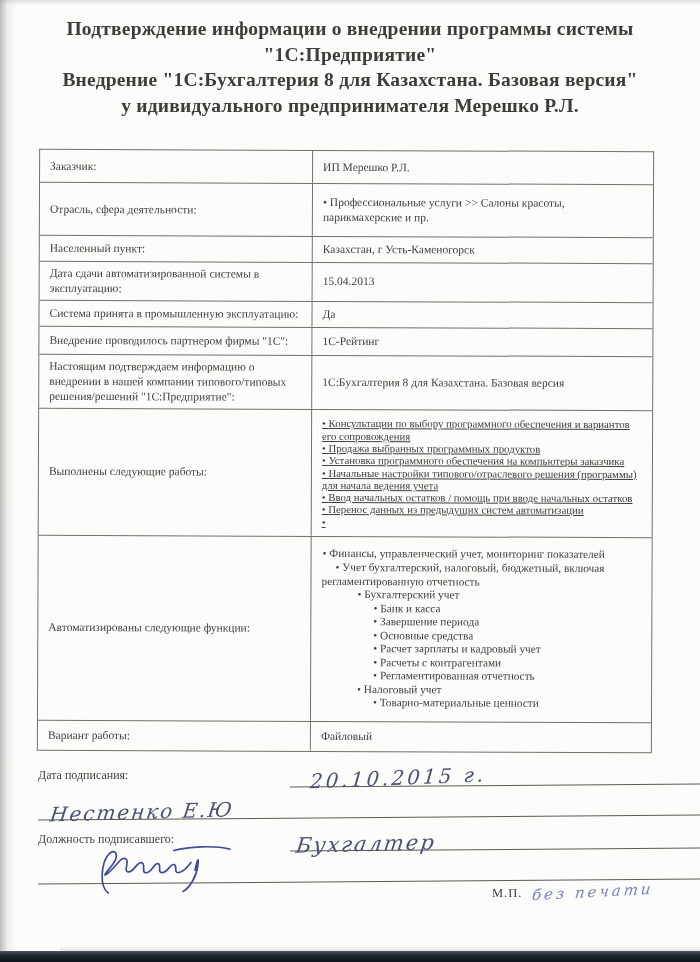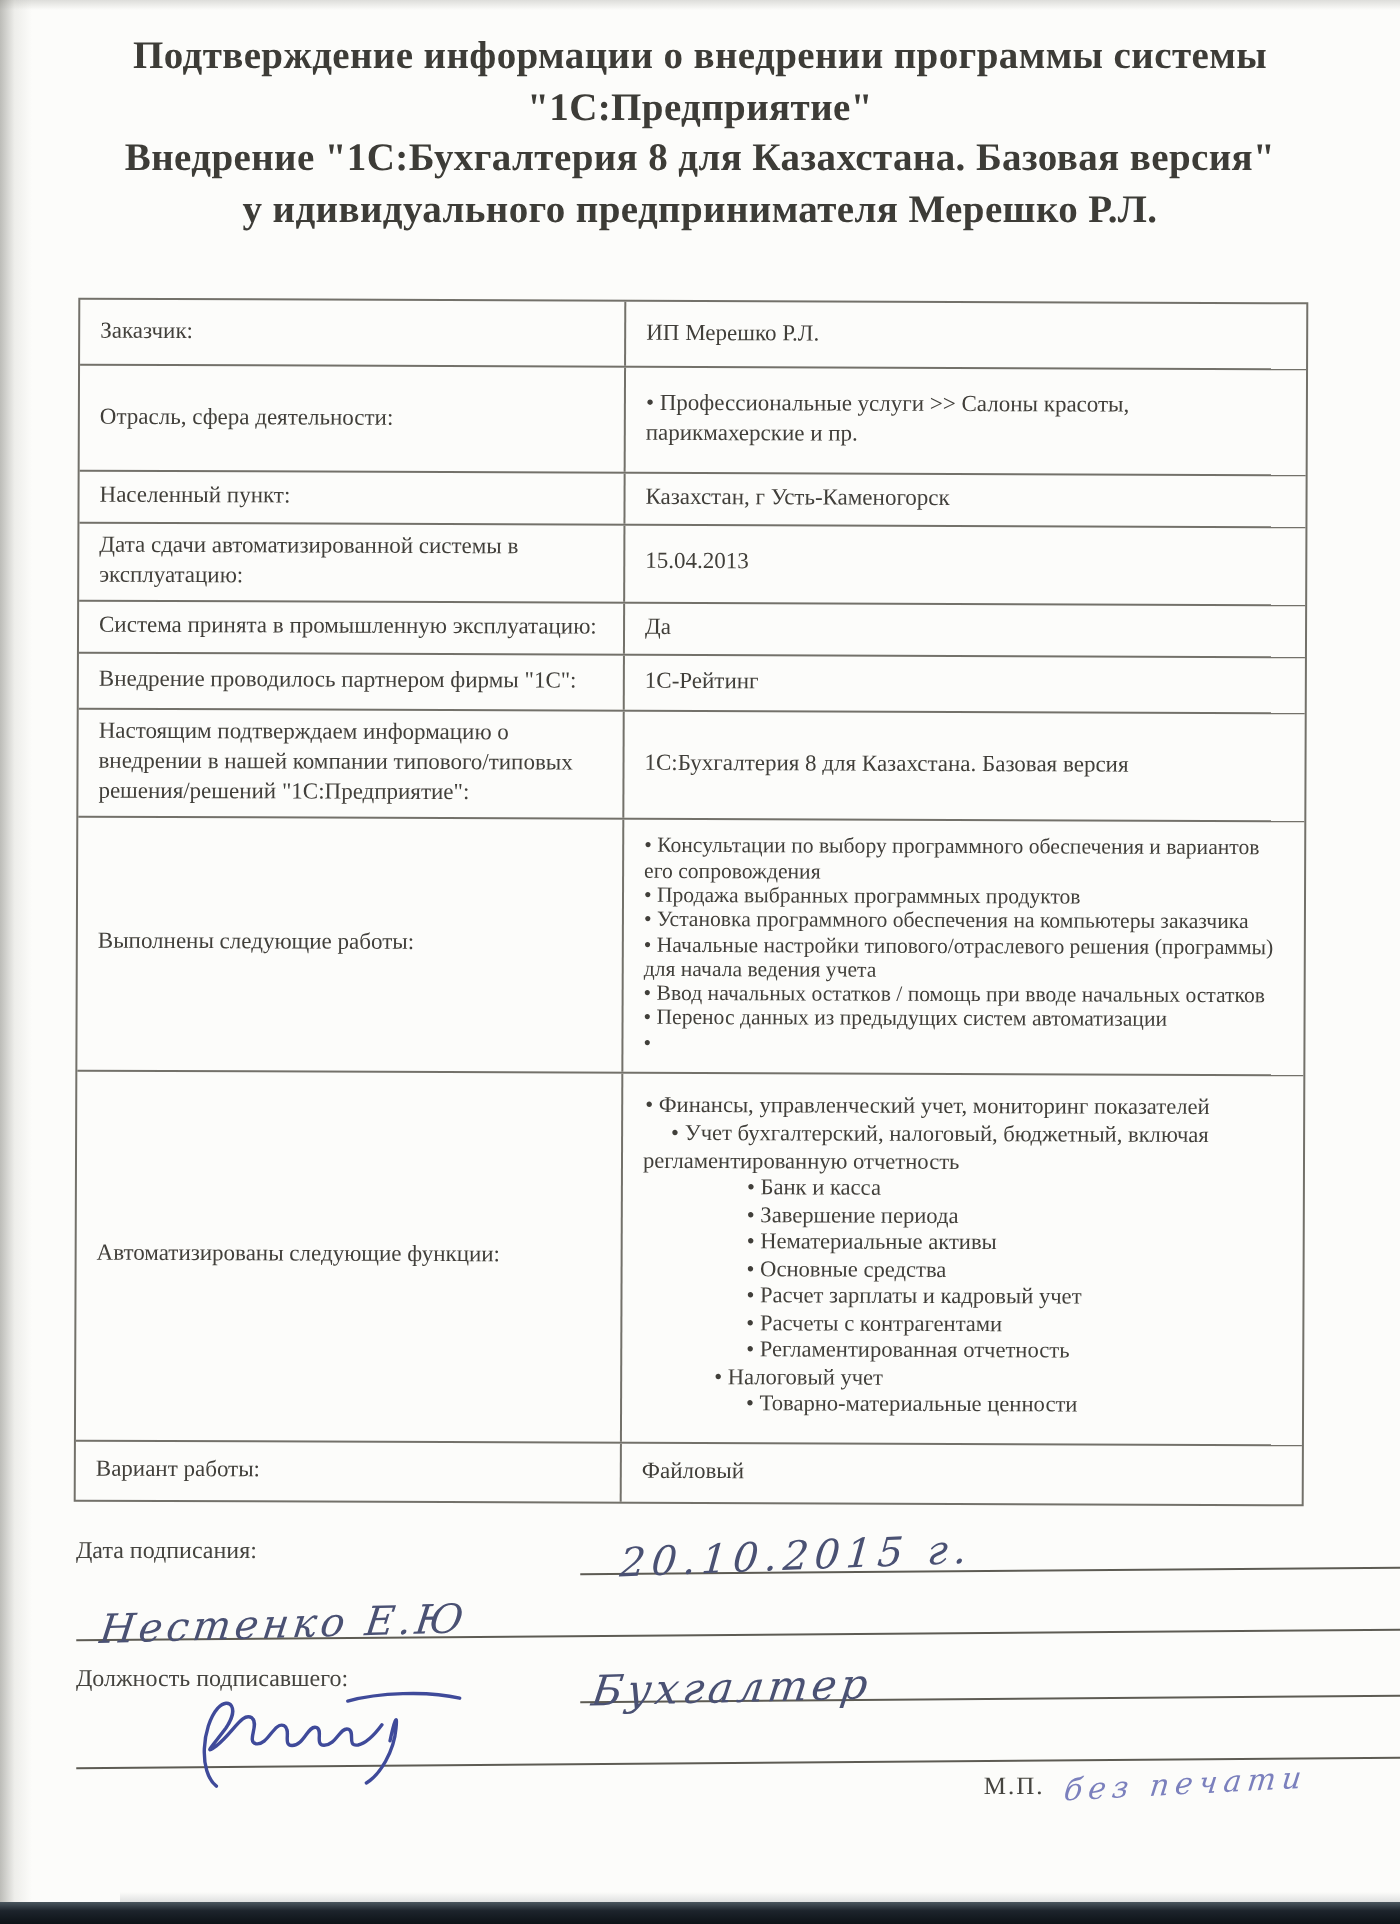--- a/index.html
+++ b/index.html
@@ -35,21 +35,21 @@
   .trow{display:flex;border-bottom:1px solid #73716a;}
   .trow:last-child{border-bottom:none;}
   .cell{padding:4px 10px;display:flex;align-items:center;}
   .cell.label{width:252px;flex:0 0 auto;border-right:1px solid #73716a;}
   .cell.value{flex:1 1 auto;}
   .row-1{min-height:32px}.row-2{min-height:52px}.row-3{min-height:25px}
   .row-4{min-height:34px}.row-5{min-height:25px}.row-6{min-height:27px}
   .row-7{min-height:50px}.row-8{min-height:126px}.row-9{min-height:184px}
   .row-10{min-height:29px}
   .cell.value .inner{width:100%;}
-  .blist{font-size:10.8px;line-height:1.14;}
+  .blist{font-size:10.8px;line-height:1.14;text-decoration:underline;}
   .bi::before{content:"• ";}
   .flist{font-size:11.3px;line-height:1.2;}
   .fi::before{content:"• ";}
   .fi[data-indent="0"]{text-indent:1px}
   .fi[data-indent="1"]{text-indent:14px}
   .fi[data-indent="2"]{text-indent:36px}
   .fi[data-indent="3"]{text-indent:52px}
 
   
   .sign-section{position:absolute;left:38px;right:0;top:756px;}
@@ -133,23 +133,23 @@
         </div>
       </div>
     </div>
 
     <div class="trow row-9">
       <div class="cell label">Автоматизированы следующие функции:</div>
       <div class="cell value">
         <div class="inner flist">
           <div class="fi" data-indent="0">Финансы, управленческий учет, мониторинг показателей</div>
           <div class="fi" data-indent="1">Учет бухгалтерский, налоговый, бюджетный, включая регламентированную отчетность</div>
+          <div class="fi" data-indent="2">Бухгалтерский учет</div>
           <div class="fi" data-indent="3">Банк и касса</div>
           <div class="fi" data-indent="3">Завершение периода</div>
-          <div class="fi" data-indent="3">Нематериальные активы</div>
           <div class="fi" data-indent="3">Основные средства</div>
           <div class="fi" data-indent="3">Расчет зарплаты и кадровый учет</div>
           <div class="fi" data-indent="3">Расчеты с контрагентами</div>
           <div class="fi" data-indent="3">Регламентированная отчетность</div>
           <div class="fi" data-indent="2">Налоговый учет</div>
           <div class="fi" data-indent="3">Товарно-материальные ценности</div>
         </div>
       </div>
     </div>
 

